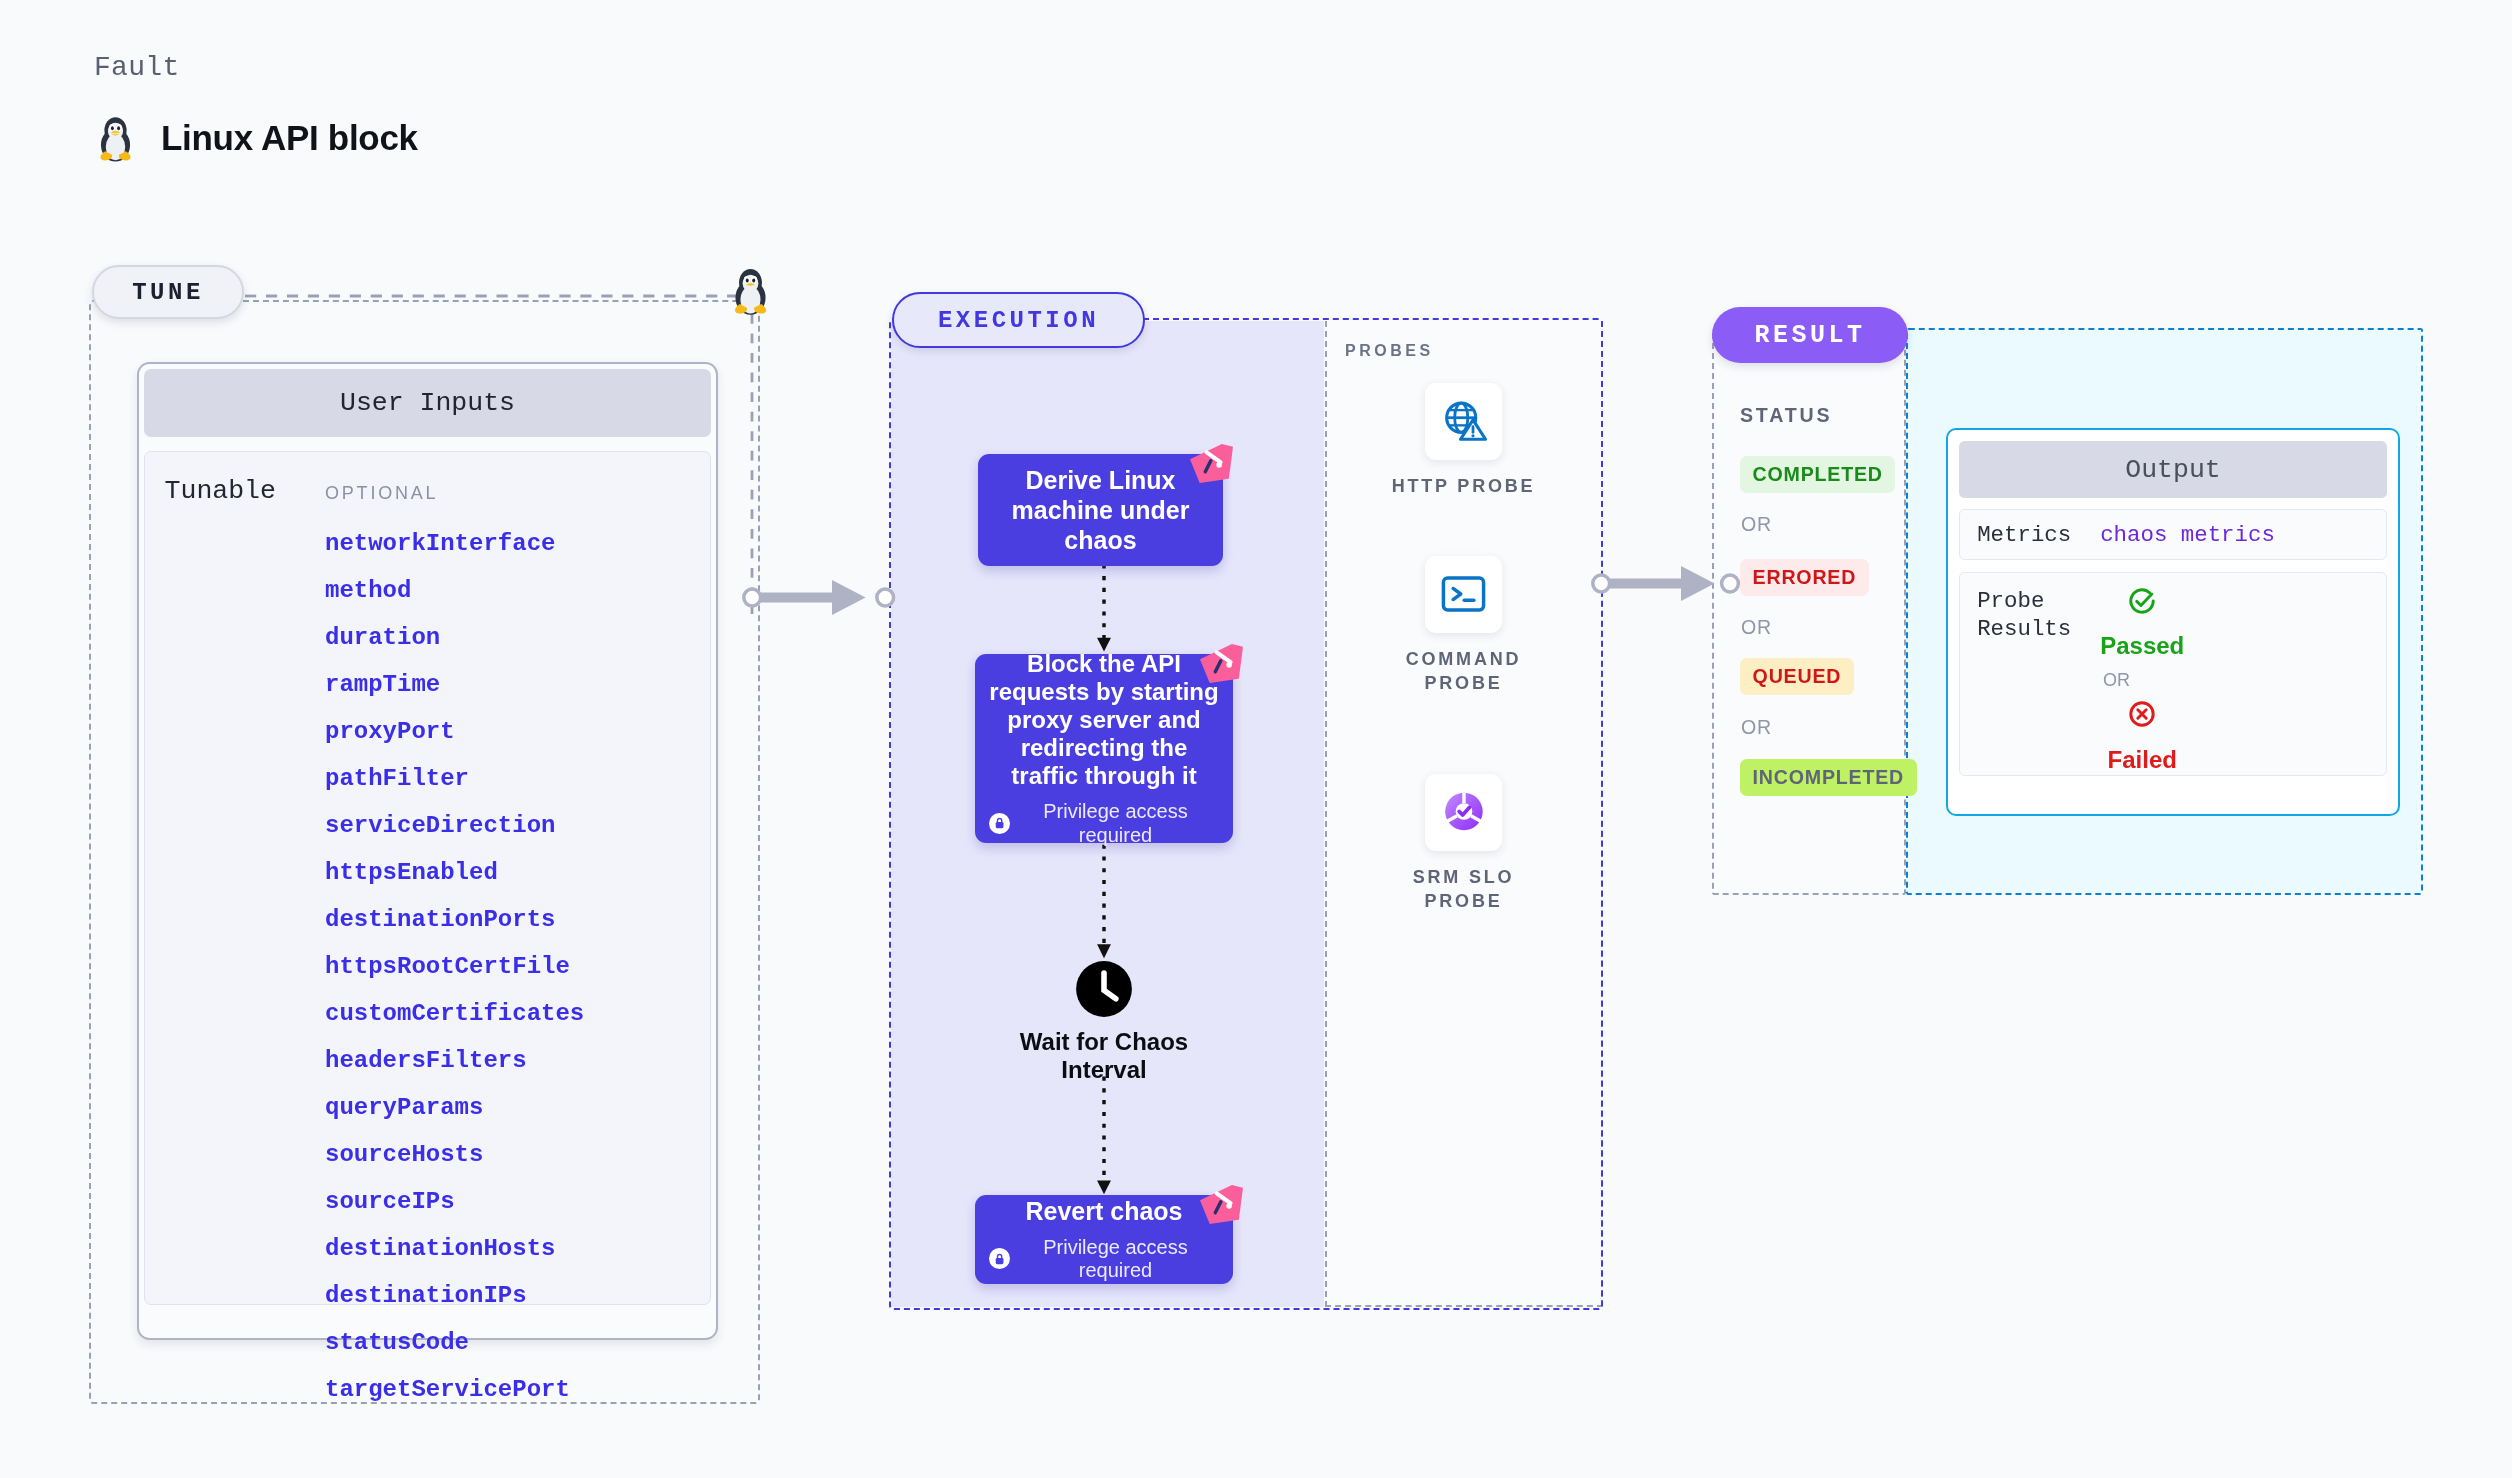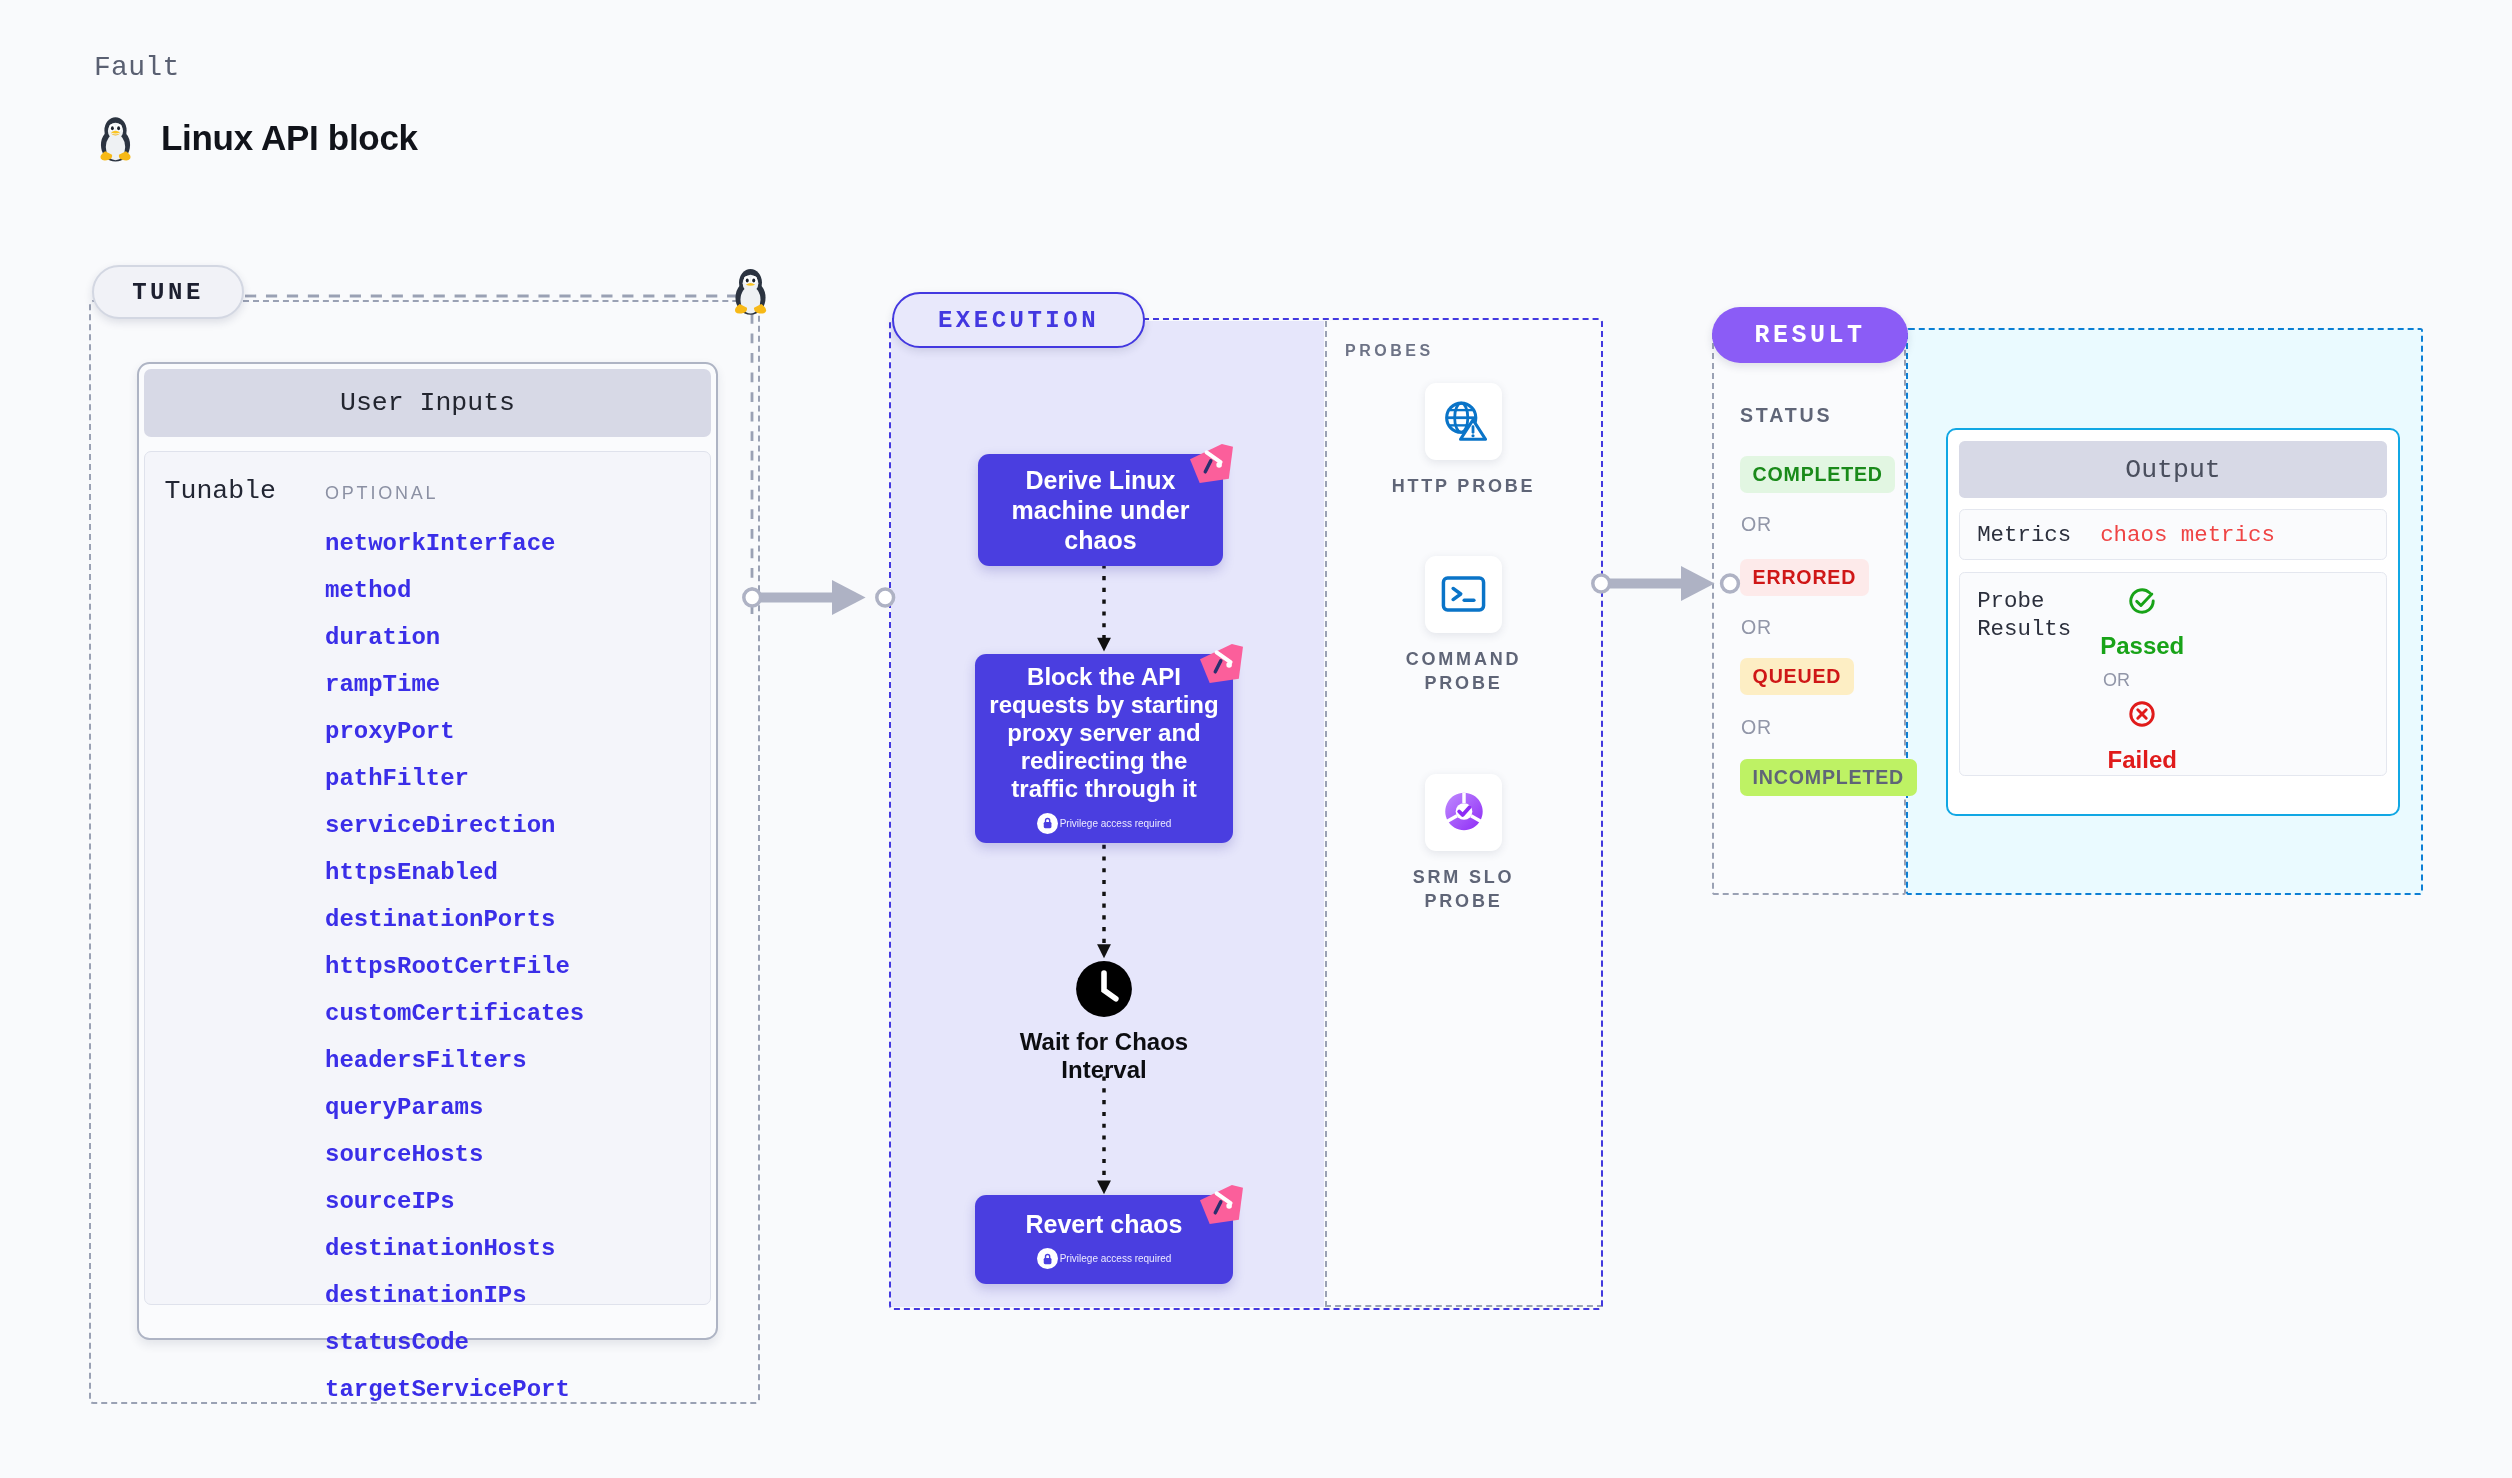--- a/index.html
+++ b/index.html
@@ -103,21 +103,21 @@
     display:flex;flex-direction:column;align-items:center;justify-content:center;
     text-align:center;font-weight:bold;
     box-shadow:0 4.9px 11.2px rgba(50,40,160,.22);
     padding:9.8px 14px;z-index:3;
   }
   .corner-flag{
     position:absolute;right:-9.8px;top:-9.8px;width:43px;height:39px;z-index:4;
   }
   .priv{
     display:flex;align-items:center;justify-content:flex-start;gap:2px;
-    font-size:10px;font-weight:normal;margin-top:9.8px;color:#eceaff;
+    font-size:20px;font-weight:normal;margin-top:9.8px;color:#eceaff;
   }
   .lockdot{
     width:21px;height:21px;border-radius:50%;background:#fff;
     display:flex;align-items:center;justify-content:center;flex:0 0 auto;
   }
   .conn{position:absolute;z-index:2;}
 
   #node-derive{left:978px;top:454px;width:245px;height:112px;font-size:25px;line-height:1.2;}
   #node-block{left:975px;top:654px;width:258px;height:189px;font-size:24px;line-height:1.17;}
   #clock-wrap{position:absolute;left:1074px;top:959px;width:60px;height:60px;z-index:3;}
@@ -178,21 +178,21 @@
   }
   .out-row{
     margin-top:11.2px;background:#fafbfd;border:1.4px solid #e4e7ef;border-radius:5.6px;
     box-sizing:border-box;display:flex;padding:14px 17px;
   }
   .out-key{
     font-family:"Liberation Mono",monospace;font-size:22.4px;color:#2b2f3c;
     width:123px;flex:0 0 auto;line-height:1.25;
   }
   .out-val-link{
-    font-family:"Liberation Mono",monospace;font-size:22.4px;color:#ef4444;
+    font-family:"Liberation Mono",monospace;font-size:22.4px;color:#6d28d9;
   }
   .pr-line{display:flex;align-items:center;gap:11.2px;font-size:24px;font-weight:bold;flex-direction:column;}
   .pr-or{font-size:18px;color:#9196a8;margin:9.8px 0 9.8px 2.8px;font-weight:normal;}
 
   
   .arrow-node{position:absolute;z-index:5;}
 </style>
 </head>
 <body>
 

